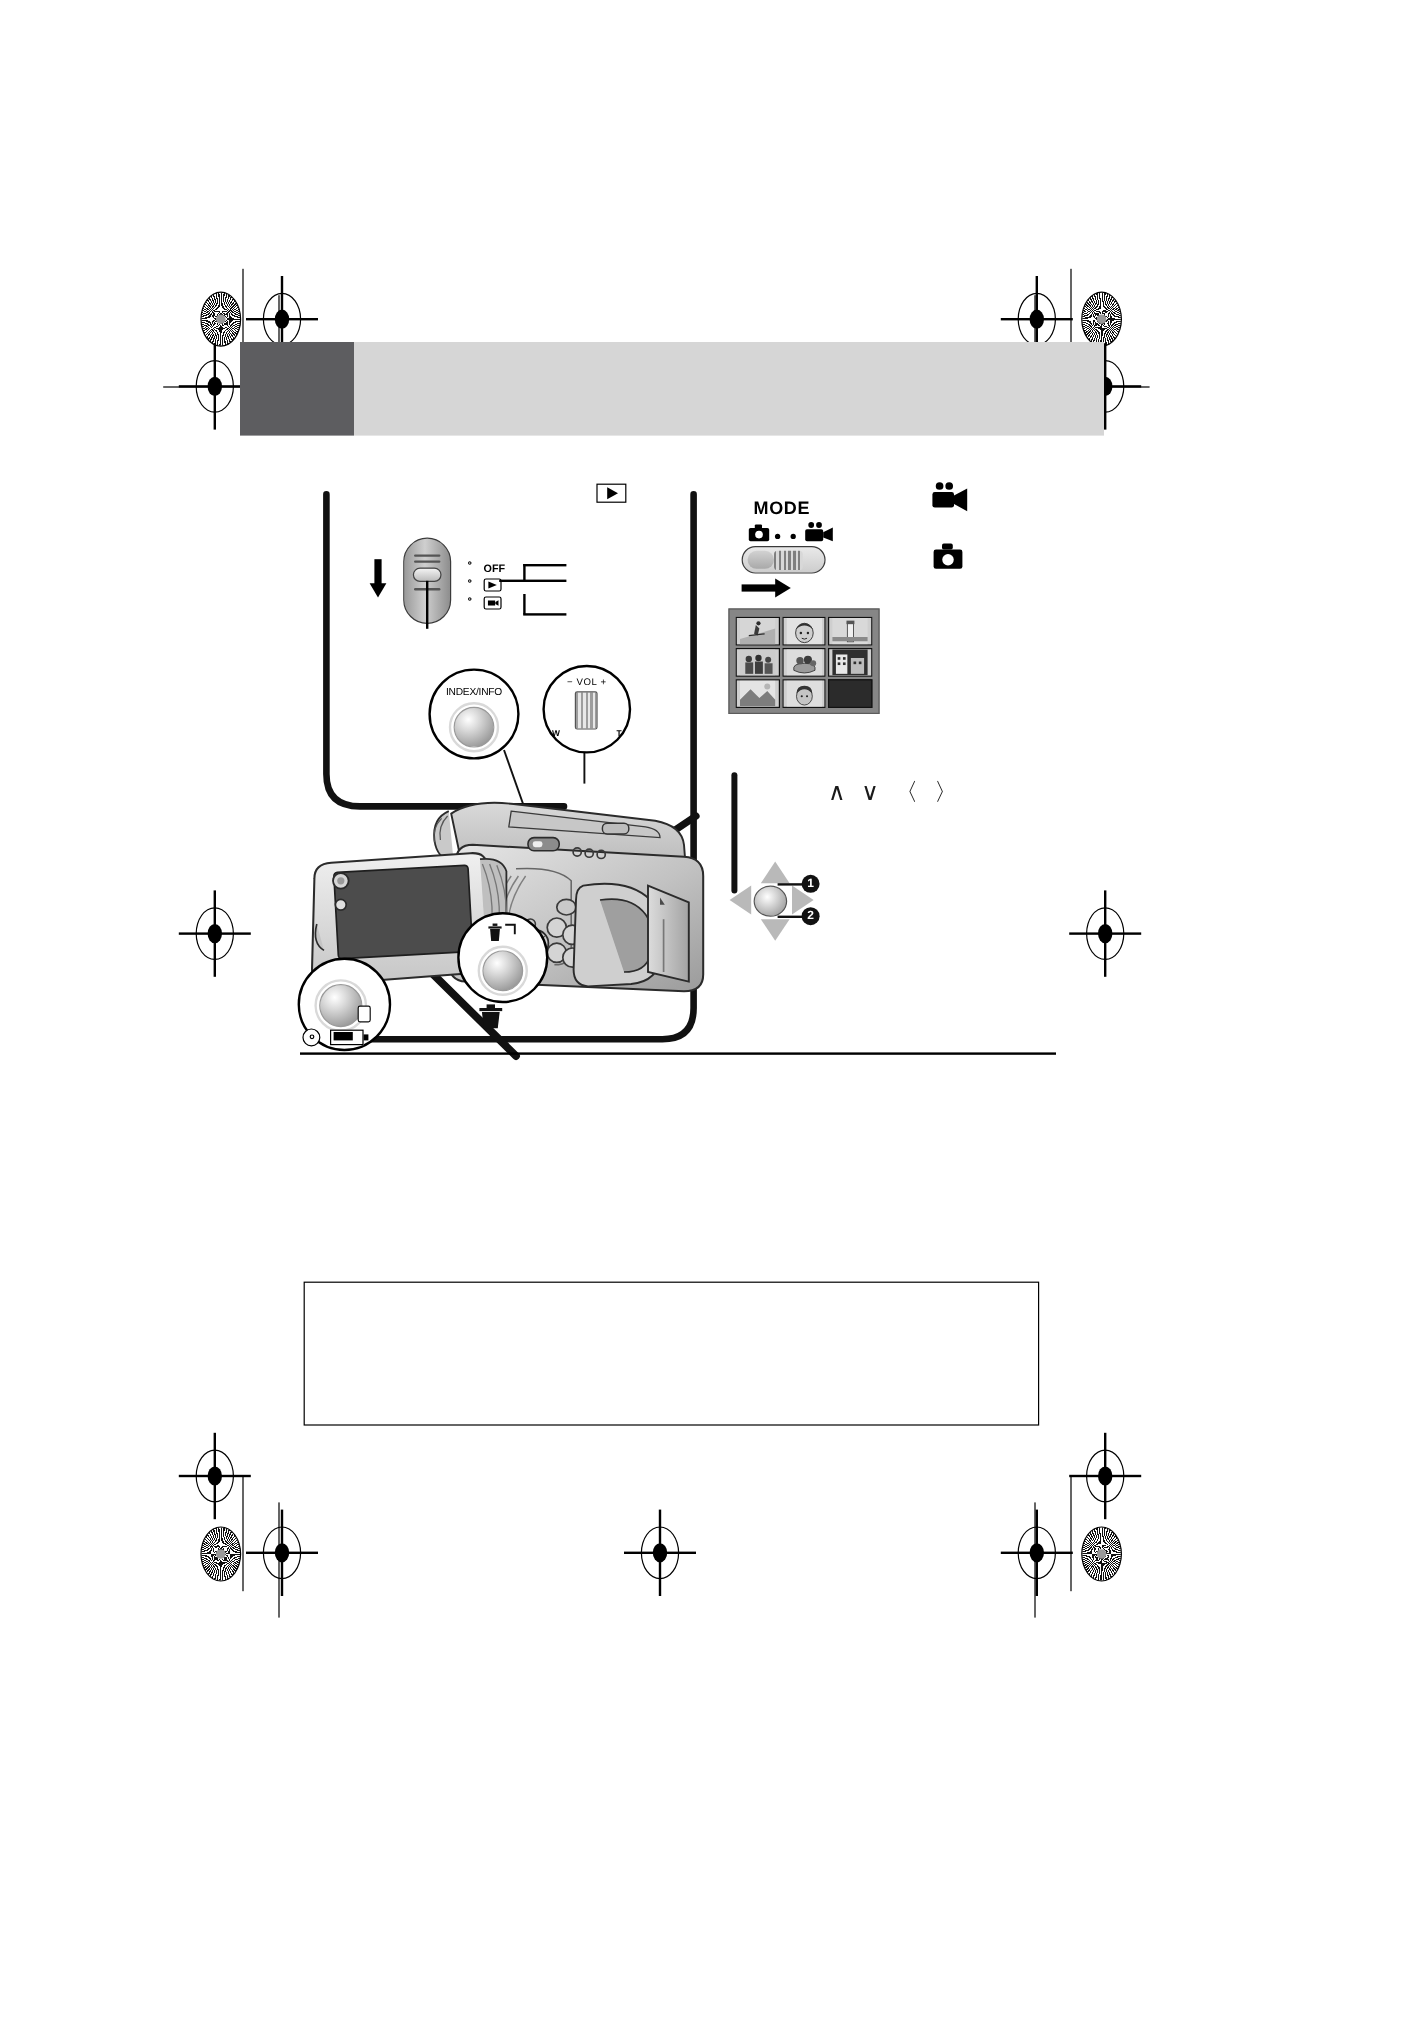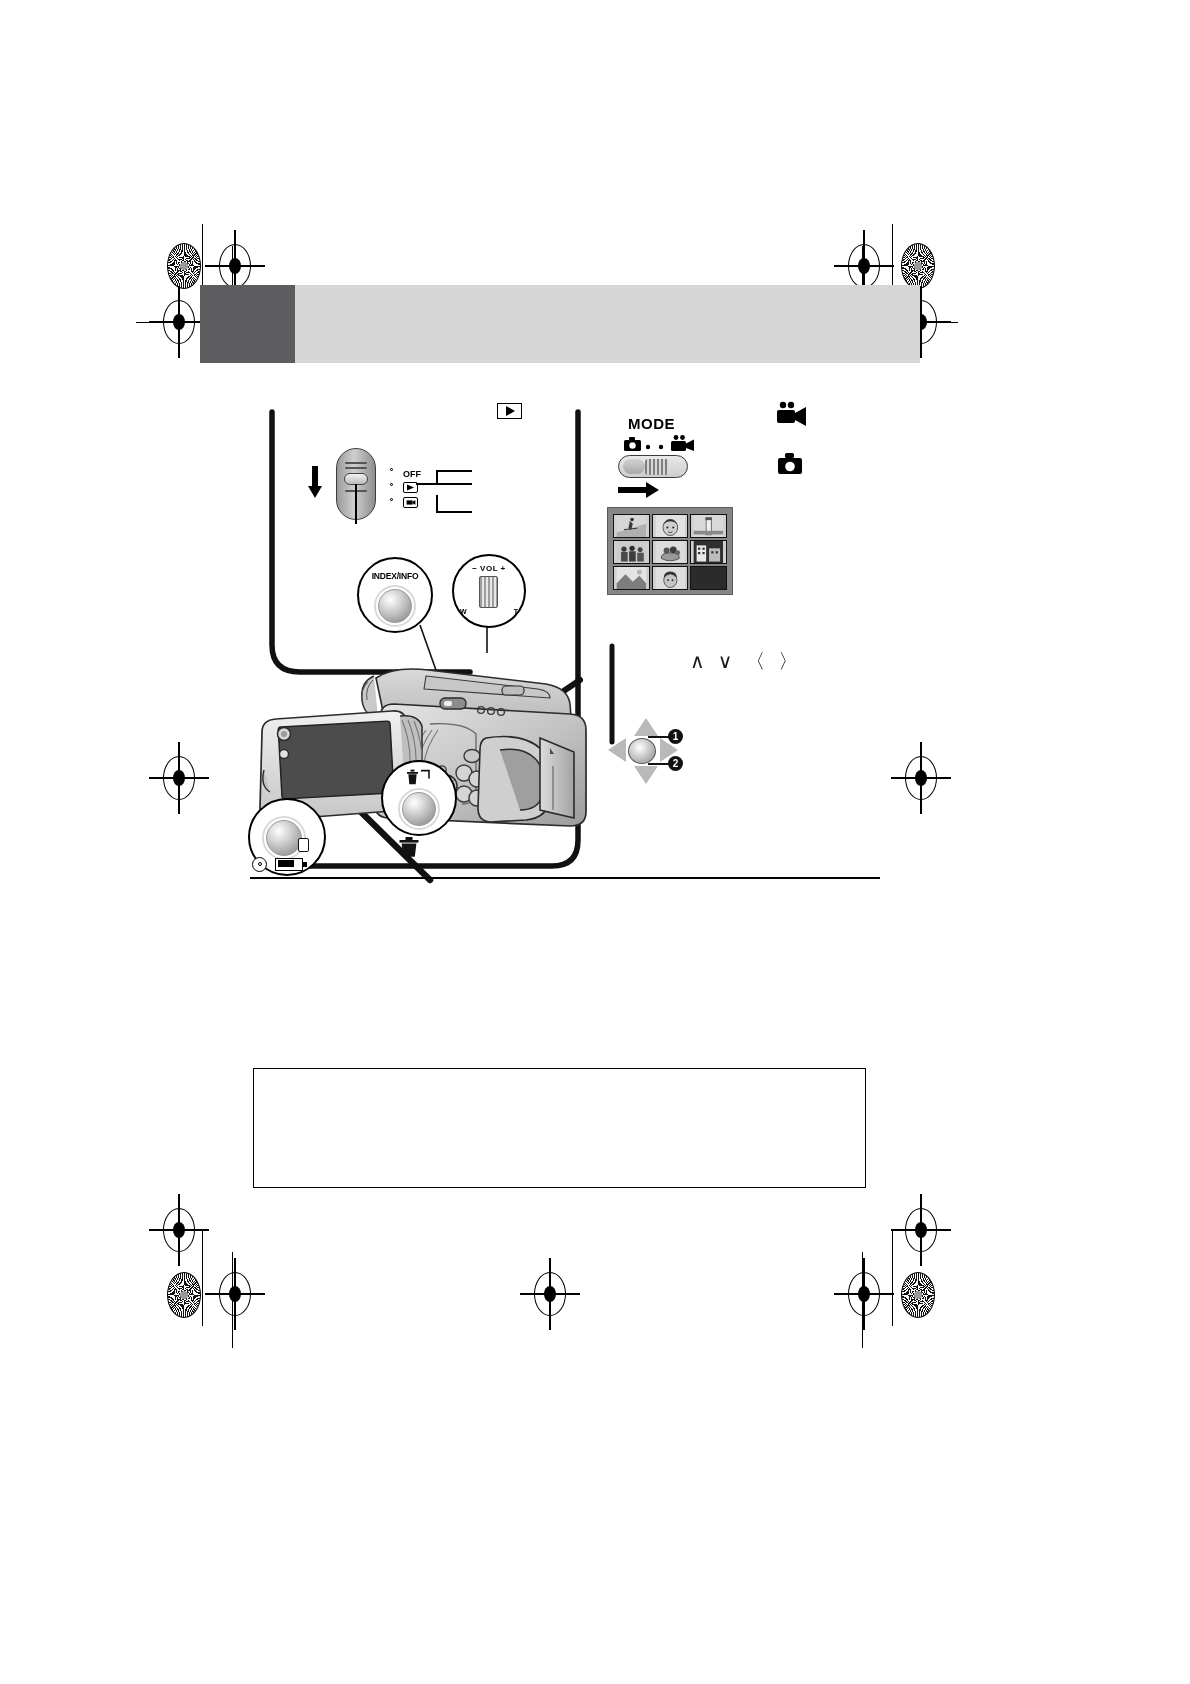--- a/index.html
+++ b/index.html
@@ -126,21 +126,21 @@
 
   .numbadge{position:absolute;width:15px;height:15px;border-radius:50%;background:#111;
        color:#fff;font-size:10px;font-weight:bold;display:flex;align-items:center;
        justify-content:center;line-height:1;}
   #badge1{left:668px;top:729px;}
   #badge2{left:668px;top:756px;}
   .joyline{position:absolute;background:#111;height:2.4px;}
 
   
   .magcircle{position:absolute;border:2.6px solid #000;border-radius:50%;background:#fff;}
-  .magcircle .cap{position:absolute;width:100%;text-align:center;font-weight:bold;}
+  .magcircle .cap{position:absolute;width:100%;text-align:center;font-weight:normal;}
   .btn3d{position:absolute;border-radius:50%;
        background:radial-gradient(circle at 35% 30%,#ffffff 0%,#dcdcdc 28%,#9e9e9e 75%,#7a7a7a 100%);
        border:1.4px solid #9a9a9a;box-sizing:border-box;}
   .btnring{position:absolute;border-radius:50%;border:2px solid #d9d9d9;box-sizing:border-box;}
 
   #mag-light{left:357px;top:557px;width:72px;height:72px;}
   #mag-light .cap{top:12px;font-size:8.5px;letter-spacing:-.2px;}
   #mag-vol{left:452px;top:554px;width:70px;height:70px;}
   #mag-vol .cap{top:8px;font-size:8px;letter-spacing:.5px;}
   #mag-vol .slider{position:absolute;left:25px;top:20px;width:19px;height:32px;

